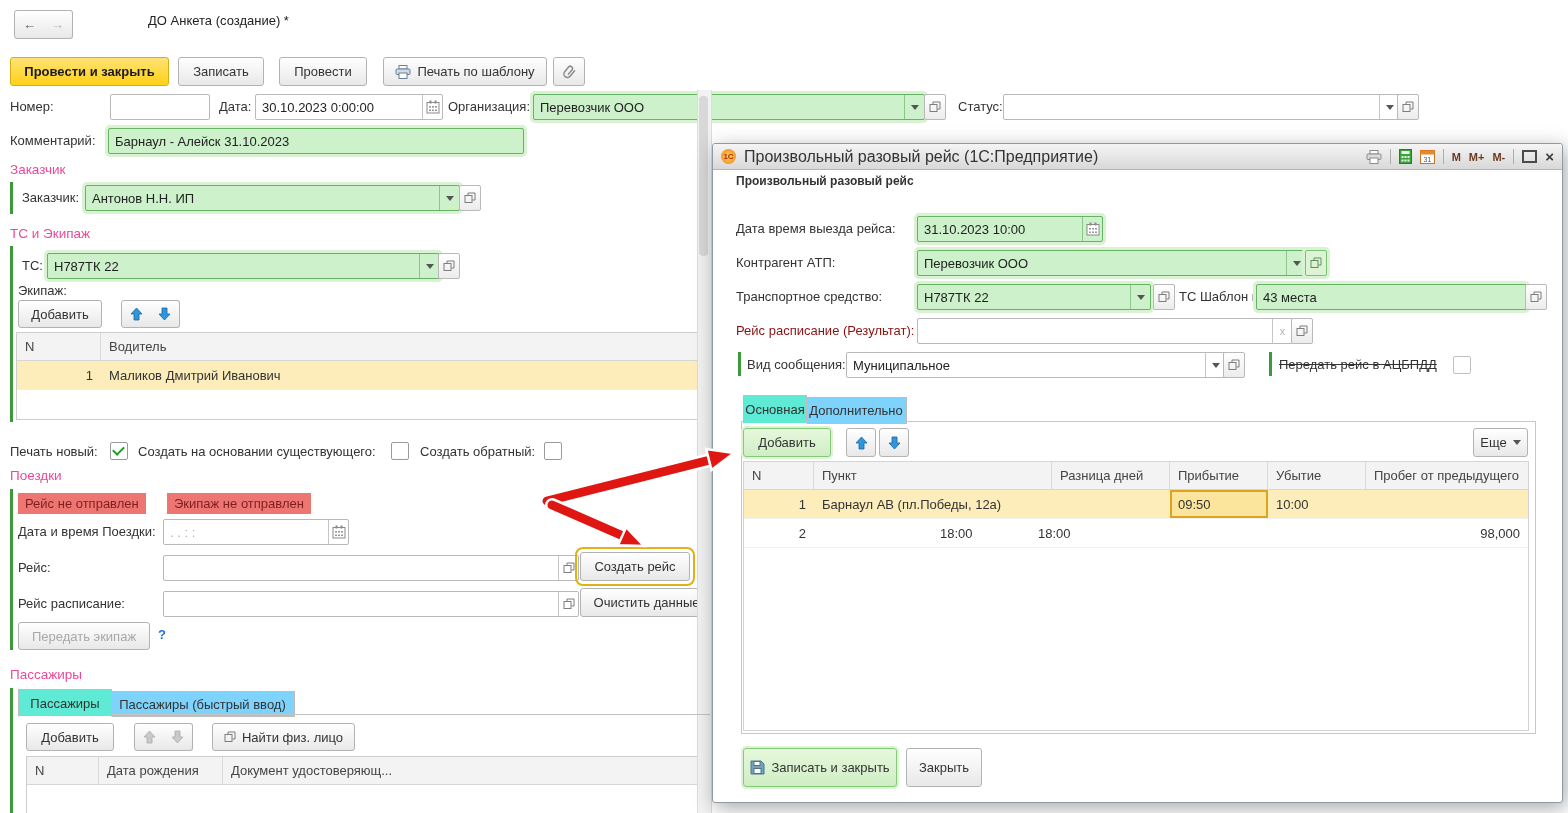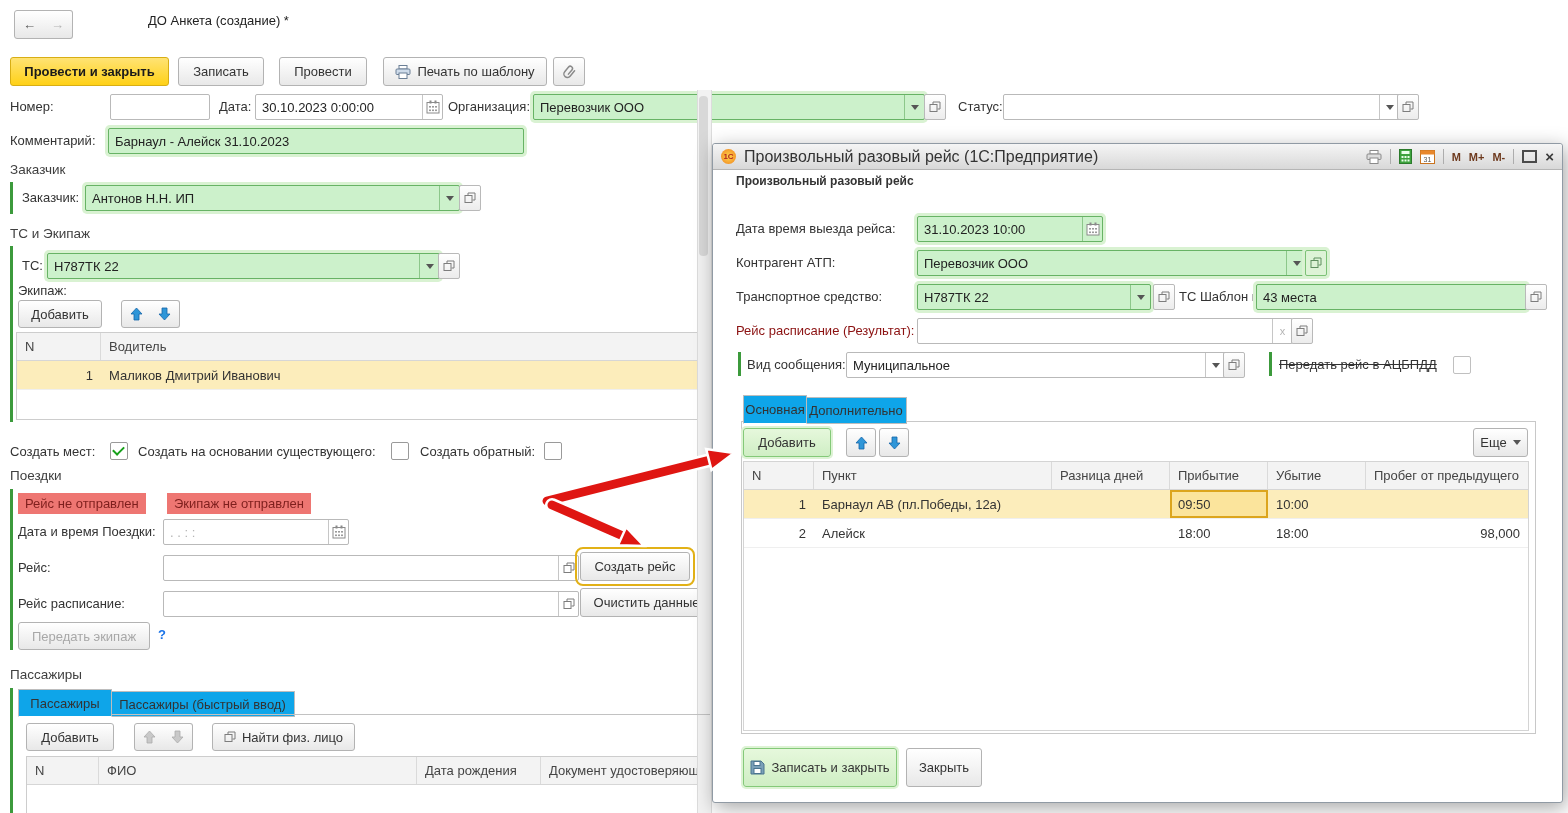--- a/index.html
+++ b/index.html
@@ -1,20 +1,20 @@
 <!DOCTYPE html>
 <html><head>
 <meta charset="utf-8">
 <style>
   html,body{margin:0;padding:0}
   body{width:1568px;height:813px;position:relative;overflow:hidden;background:#fff;
        font-family:"Liberation Sans",sans-serif;font-size:13px;color:#333}
   .abs{position:absolute}
   .lbl{position:absolute;white-space:nowrap;color:#333}
-  .sect{position:absolute;white-space:nowrap;color:#404040;font-size:13.5px}
+  .sect{position:absolute;white-space:nowrap;color:#ec4899;font-size:13.5px}
   .vbar{position:absolute;width:3px;background:#3c9a3c}
   .btn{position:absolute;display:flex;align-items:center;justify-content:center;gap:6px;
        background:linear-gradient(#ffffff,#e8e8e8);border:1px solid #b3b3b3;border-radius:3px;
        color:#333;height:27px;white-space:nowrap}
   .btn.yellow{background:linear-gradient(#ffe374,#ffd117);border-color:#d8ae14;font-weight:bold;color:#1a1a1a}
   .btn.greenbtn{background:linear-gradient(#e6f8dc,#cfeec4);border-color:#84c979;box-shadow:0 0 0 2px #ddf3d4}
   .btn.disabled{color:#a8a8a8}
   .joinl{border-radius:3px 0 0 3px}
   .joinr{border-radius:0 3px 3px 0;border-left:none}
   .fld{position:absolute;display:flex;align-items:center;height:24px;background:#fff;
@@ -38,22 +38,22 @@
   .th{display:flex;align-items:center;padding:0 8px;border-right:1px solid #dadada;color:#444;height:27px;
       white-space:nowrap;overflow:hidden;flex:none;box-sizing:border-box}
   .th:last-child{border-right:none}
   .trow{display:flex;border-bottom:1px solid #efefef}
   .trow.yellow{background:#fcedbb}
   .tcell{display:flex;align-items:center;padding:0 8px;height:28px;white-space:nowrap;overflow:hidden;
       flex:none;box-sizing:border-box}
   .tcell.sel{box-shadow:inset 0 0 0 2px #dca51d;background:#fbe49c}
   .r{justify-content:flex-end}
   .tab{position:absolute;display:flex;align-items:center;justify-content:center;border:1px solid #bdbdbd;
-      background:#0ea5e9;color:#333;white-space:nowrap}
-  .tab.active{background:#0ea5e9;border-bottom-color:#fff;z-index:3}
+      background:#7dd3fc;color:#333;white-space:nowrap}
+  .tab.active{background:#5eead4;border-bottom-color:#fff;z-index:3}
   .dialog{position:absolute;left:712px;top:143px;width:849px;height:658px;background:#fff;
       border:1px solid #909aa4;border-radius:3px;box-shadow:3px 5px 20px rgba(0,0,0,.35);z-index:10}
   .titlebar{position:absolute;left:0;top:0;right:0;height:25px;background:linear-gradient(#f5f5f5,#d8d8d8);
       border-bottom:1px solid #b5b5b5;border-radius:3px 3px 0 0;display:flex;align-items:center;padding:0 8px;gap:8px}
   .tbsep{width:1px;height:15px;background:#adadad}
   .mbtn{font-size:11px;font-weight:bold;color:#6e3a1e}
   .panel{position:absolute;border:1px solid #c8c8c8;background:#fff}
   .placeholder{color:#b5b5b5}
   .strike{text-decoration:line-through}
   svg{display:block}
@@ -214,21 +214,21 @@
     <div class="thead">
       <div class="th" style="width:84px">N</div>
       <div class="th" style="flex:1">Водитель</div>
     </div>
     <div class="trow yellow">
       <div class="tcell r" style="width:84px">1</div>
       <div class="tcell" style="flex:1">Маликов Дмитрий Иванович</div>
     </div>
   </div>
 
-  <div class="lbl" style="left:10px;top:444px">Создать мест:</div>
+  <div class="lbl" style="left:10px;top:444px">Печать новый:</div>
   <div class="cb checked" style="left:110px;top:442px"></div>
   <div class="lbl" style="left:138px;top:444px">Создать на основании существующего:</div>
   <div class="cb" style="left:391px;top:442px"></div>
   <div class="lbl" style="left:420px;top:444px">Создать обратный:</div>
   <div class="cb" style="left:544px;top:442px"></div>
 
   <div class="sect" style="left:10px;top:468px">Поездки</div>
   <div class="vbar" style="left:10px;top:489px;height:161px"></div>
   <div class="badge" style="left:18px;top:493px">Рейс не отправлен</div>
   <div class="badge" style="left:167px;top:493px">Экипаж не отправлен</div>
@@ -313,21 +313,20 @@
         <svg width="12" height="12" viewBox="0 0 12 12" fill="none" stroke="#7d7d7d">
           <rect x="1" y="3.5" width="7" height="7"></rect>
           <path d="M4 3.5 V1 h7 v7 h-2.5"></path>
         </svg>
       </span>
     <span>Найти физ. лицо</span>
   </div>
   <div class="tbl" style="left:26px;top:756px;width:684px;height:57px">
     <div class="thead">
       <div class="th" style="width:72px">N</div>
-      <div class="th" style="width:318px">ФИО</div>
       <div class="th" style="width:124px">Дата рождения</div>
       <div class="th" style="flex:1">Документ удостоверяющ...</div>
     </div>
   </div>
 
   <div style="position:absolute;left:697px;top:90px;width:13px;height:723px;background:#f2f2f2;border-left:1px solid #dcdcdc;border-right:1px solid #dcdcdc">
     <div style="position:absolute;left:1px;top:6px;width:9px;height:160px;background:#d8d8d8;border-radius:4px"></div>
   </div>
 </div>
 
@@ -515,21 +514,20 @@
     <div class="trow yellow">
       <div class="tcell r" style="width:70px">1</div>
       <div class="tcell" style="width:238px">Барнаул АВ  (пл.Победы, 12а)</div>
       <div class="tcell" style="width:118px"></div>
       <div class="tcell sel" style="width:98px">09:50</div>
       <div class="tcell" style="width:98px">10:00</div>
       <div class="tcell" style="flex:1"></div>
     </div>
     <div class="trow">
       <div class="tcell r" style="width:70px">2</div>
-      <div class="tcell" style="width:238px">Алейск</div>
       <div class="tcell" style="width:118px"></div>
       <div class="tcell" style="width:98px">18:00</div>
       <div class="tcell" style="width:98px">18:00</div>
       <div class="tcell r" style="flex:1">98,000</div>
     </div>
   </div>
 
   <div class="btn greenbtn" style="left:30px;top:604px;width:152px;height:37px">
     <span>
         <svg width="15" height="15" viewBox="0 0 15 15">

